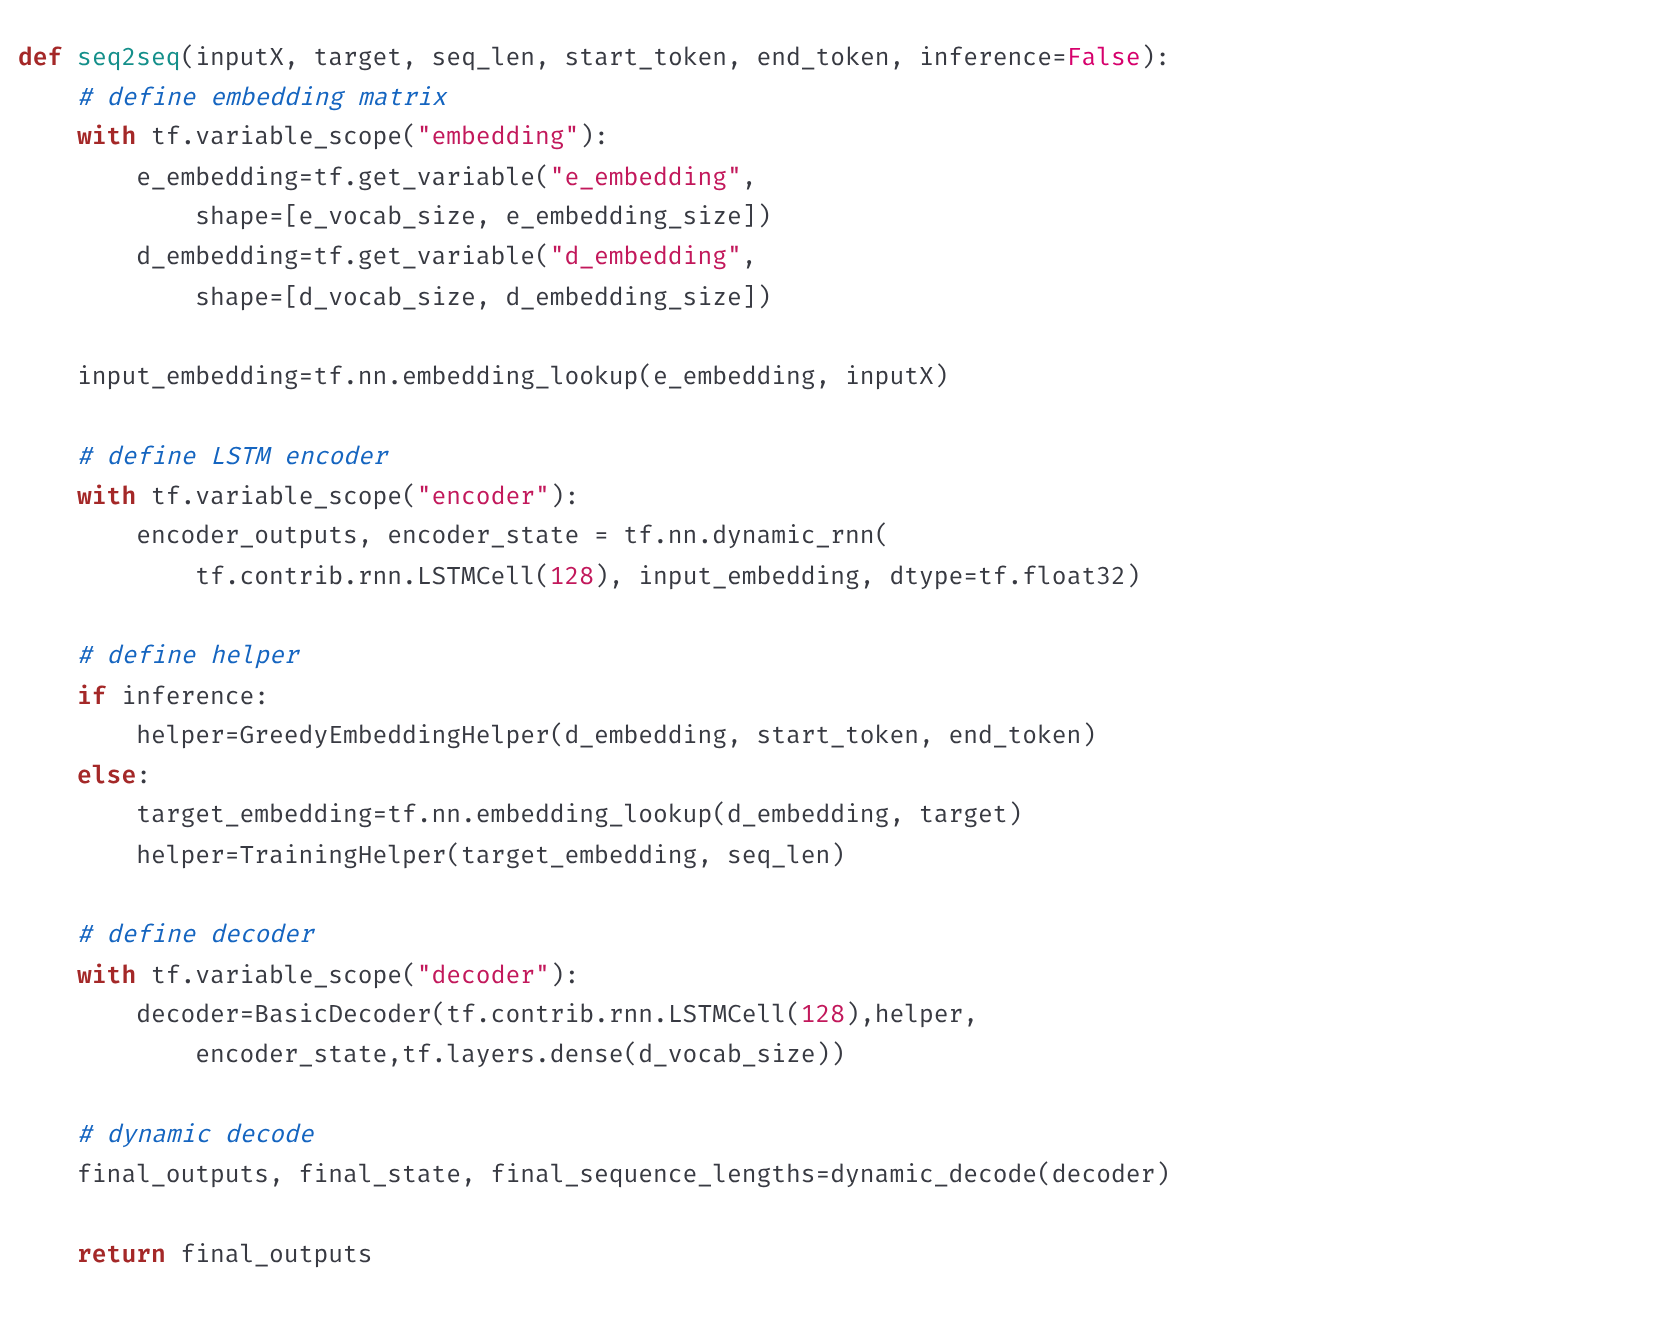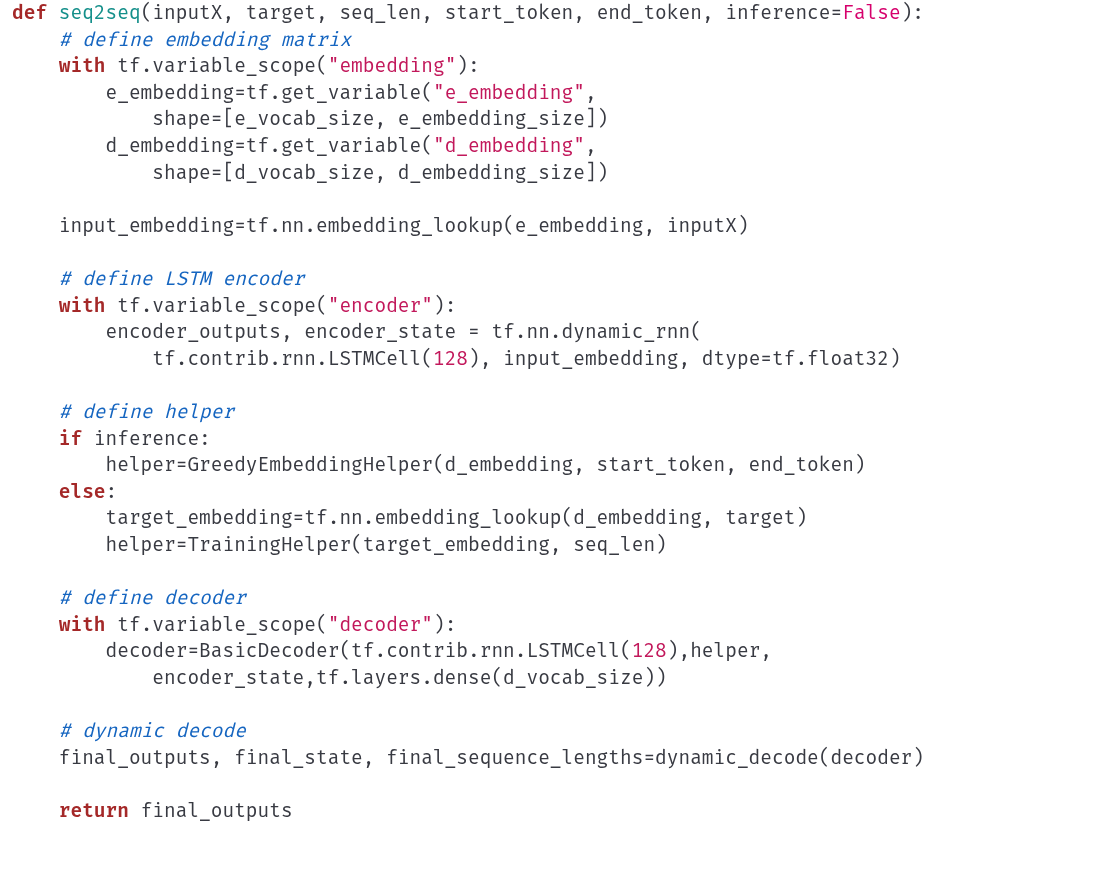--- a/index.html
+++ b/index.html
@@ -2,24 +2,24 @@
 <html><head>
 <meta charset="utf-8">
 <style>
   html, body {
     margin: 0;
     padding: 0;
     background: #ffffff;
   }
   .code {
     font-family: "Fira Code", "Source Code Pro", "Consolas", "Menlo", monospace;
-    font-size: 19px;
+    font-size: 16px;
     line-height: 26.6px;
     white-space: pre;
-    padding: 0 12px;
+    padding: 25px 12px;
     color: #383a42;
     font-variant-ligatures: none;
   }
   .kw  { color: #a42828; font-weight: 600; }   
   .fn  { color: #148f8a; }                     
   .str { color: #c2185b; }                     
   .cmt { color: #1565c0; font-style: italic; } 
   .num { color: #c2185b; }                     
   .bool{ color: #d6006c; }                     
 </style>

